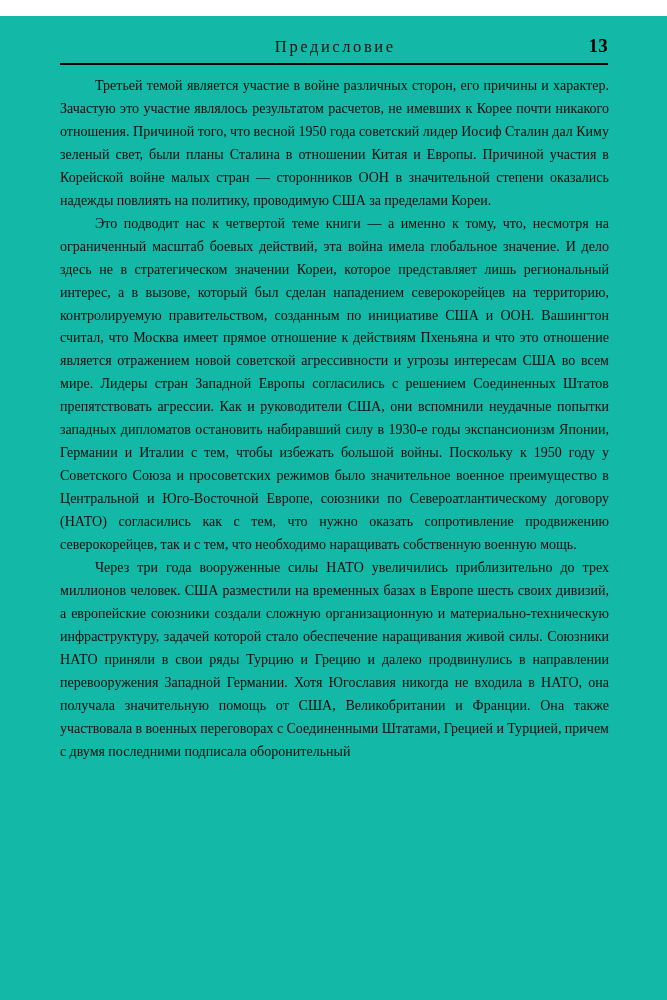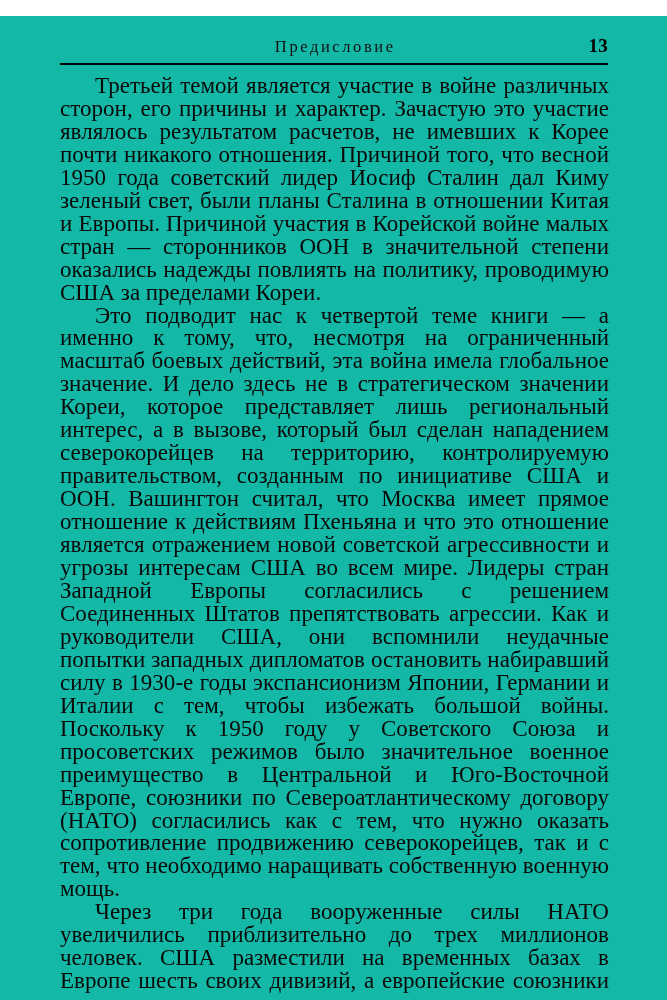--- a/index.html
+++ b/index.html
@@ -63,21 +63,21 @@
 
   
   .text-column {
     position: absolute;
     left: 60px;
     top: 59px;
     width: 549px;
   }
   .body-paragraph {
     margin: 0;
-    font-size: 23px;
+    font-size: 14px;
     line-height: 22.95px;
     text-align: justify;
     text-justify: inter-word;
     text-indent: 35px;
     word-spacing: -0.2px;
     letter-spacing: 0.02px;
     color: #0a0a0a;
     hyphens: manual;
   }
   

